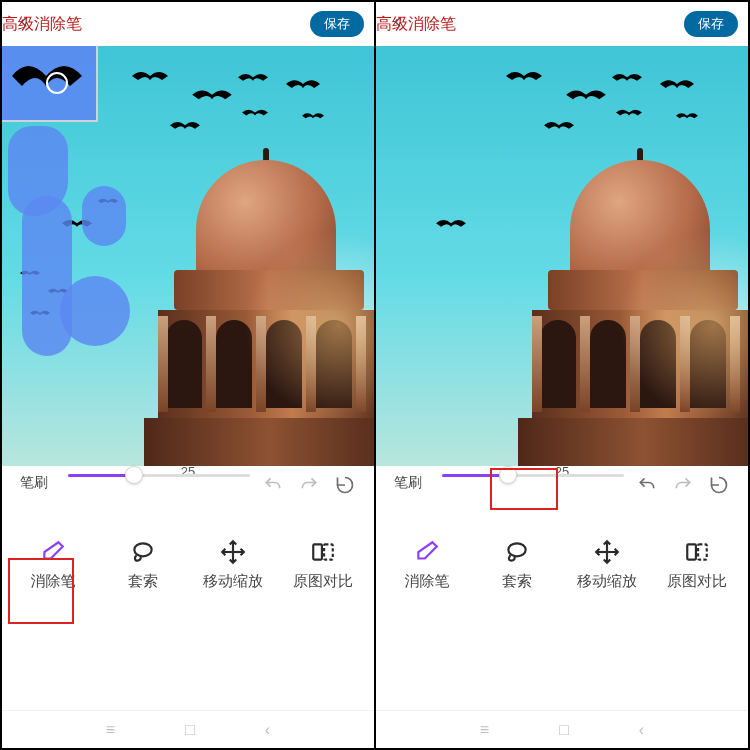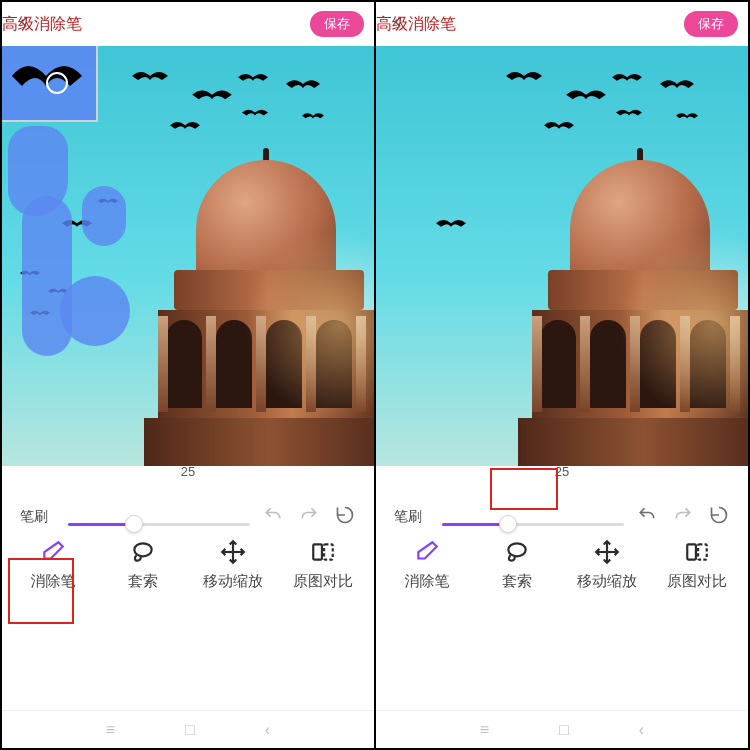--- a/index.html
+++ b/index.html
@@ -3,41 +3,41 @@
 <meta charset="utf-8">
 <style>
   *{box-sizing:border-box;margin:0;padding:0}
   body{font-family:-apple-system,"PingFang SC","Microsoft YaHei",sans-serif;background:#fff}
   .wrap{display:flex;width:750px;height:750px;border:2px solid #000}
   .pane{flex:1;display:flex;flex-direction:column;border-right:2px solid #000;position:relative;background:#fff}
   .pane:last-child{border-right:0}
   .topbar{height:44px;display:flex;align-items:center;padding:0 10px;position:relative}
   .back{font-size:22px;color:#555;width:24px;text-align:center;cursor:pointer}
   .title{position:absolute;left:0;right:0;text-align:left;font-size:16px;color:#b91c1c;pointer-events:none}
-  .save{margin-left:auto;background:#ec4899;color:#fff;border-radius:14px;font-size:13px;padding:4px 14px;cursor:pointer}
+  .save{margin-left:auto;background:#0369a1;color:#fff;border-radius:14px;font-size:13px;padding:4px 14px;cursor:pointer}
   .canvas{position:relative;flex:0 0 420px;background:linear-gradient(180deg,#3fc5d6 0%,#63dbe6 55%,#b7e6de 100%);overflow:hidden}
   .bird{position:absolute;color:#000}
   .bird svg{display:block}
   
   .tower{position:absolute;right:-10px;bottom:-4px;width:260px;height:330px}
   .dome{position:absolute;left:72px;top:20px;width:140px;height:140px;border-radius:70px 70px 0 0;background:radial-gradient(circle at 35% 30%,#e0a582 0%,#b36a49 55%,#6f3826 100%)}
   .finial{position:absolute;left:139px;top:8px;width:6px;height:18px;background:#2c1913;border-radius:3px}
   .drum{position:absolute;left:50px;top:130px;width:190px;height:40px;background:linear-gradient(90deg,#7a4026,#ba724c,#7a3f25);border-radius:4px}
   .gallery{position:absolute;left:34px;top:170px;width:224px;height:110px;background:linear-gradient(90deg,#5b2f1d,#9a5a37 40%,#c07c4e 60%,#5a2f1d)}
   .arch{position:absolute;top:10px;width:36px;height:88px;background:#2b1610;border-radius:18px 18px 0 0}
   .col{position:absolute;top:6px;width:10px;height:96px;background:linear-gradient(180deg,#caa07e,#7a4327)}
   .base{position:absolute;left:20px;top:278px;width:250px;height:60px;background:linear-gradient(90deg,#4f2819,#8d5232 50%,#4f2819)}
   .glow{position:absolute;left:120px;top:90px;width:190px;height:190px;border-radius:50%;background:radial-gradient(circle,rgba(255,190,110,.55),rgba(255,190,110,0) 70%);mix-blend-mode:screen;pointer-events:none}
   
   .mask{position:absolute;background:#5b87f2;opacity:.82;border-radius:40px}
   .inset{position:absolute;top:0;left:0;width:96px;height:76px;border:2px solid #cfd2d8;border-top:0;border-left:0;background:rgba(91,135,242,.88)}
   .inset svg{display:block}
   .cursor-ring{position:absolute;width:22px;height:22px;border:2px solid #fff;border-radius:50%;top:26px;left:44px}
   
-  .slider-row{display:flex;align-items:flex-end;padding:8px 18px 0;position:relative;height:60px}
+  .slider-row{display:flex;align-items:flex-start;padding:8px 18px 0;position:relative;height:60px}
   .slider-val{position:absolute;top:-2px;left:0;right:0;text-align:center;font-size:13px;color:#555}
   .slider-label{font-size:14px;color:#444;width:36px}
   .track{flex:1;height:3px;background:#ddd;border-radius:2px;position:relative;margin:0 12px;cursor:pointer}
   .fill{position:absolute;left:0;top:0;height:3px;background:#8a3ffb;border-radius:2px;width:36%}
   .knob{position:absolute;top:-8px;left:36%;transform:translateX(-50%);width:18px;height:18px;border-radius:50%;background:#fff;border:1px solid #d5d5d8;box-shadow:0 1px 3px rgba(0,0,0,.15)}
   .hist{display:flex;gap:14px;align-items:center}
   .hist span{width:22px;height:22px;display:flex;align-items:center;justify-content:center;color:#bdbdbd;cursor:pointer}
   .hist .on{color:#6e6e6e}
   .tools{display:flex;justify-content:space-around;padding:12px 6px 16px}
   .tool{display:flex;flex-direction:column;align-items:center;gap:6px;width:70px;cursor:pointer}

